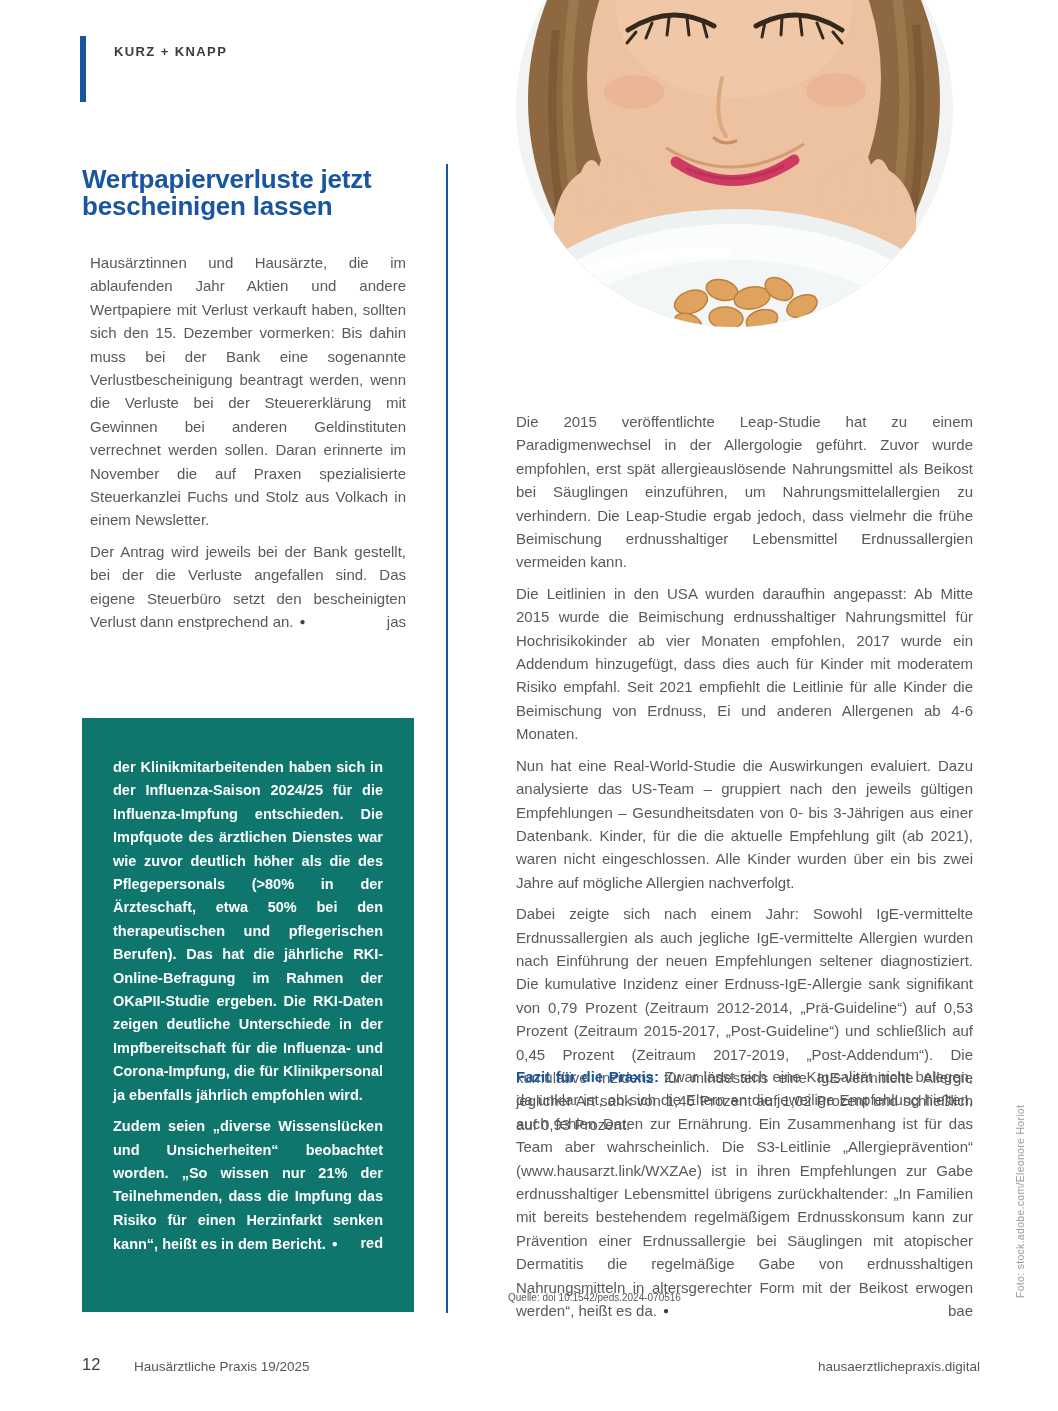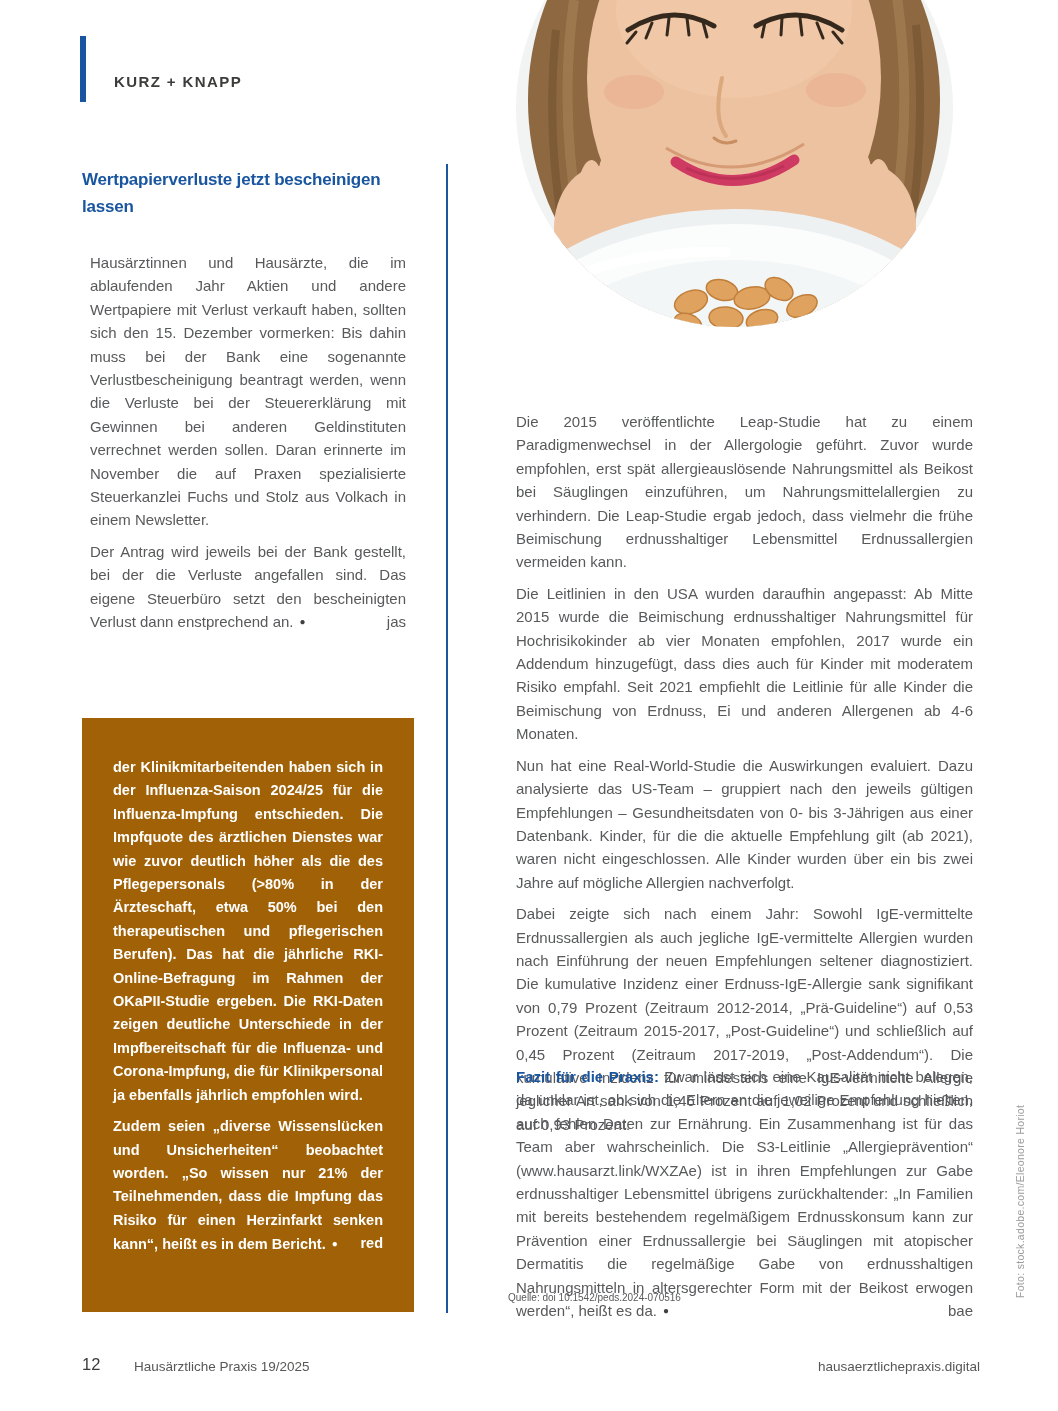--- a/index.html
+++ b/index.html
@@ -2,45 +2,45 @@
 <html lang="de"><head>
 <meta charset="utf-8">
 <style>
   html,body { margin:0; padding:0; background:#ffffff; }
   .page {
     position:relative; width:1058px; height:1411px; background:#ffffff;
     overflow:hidden; font-family:"Liberation Sans", sans-serif;
   }
   
   .kicker-bar { position:absolute; left:80px; top:36px; width:6px; height:66px; background:#1a56a0; }
-  .kicker { position:absolute; left:114px; top:73px; font-size:15px; font-weight:bold;
+  .kicker { position:absolute; left:114px; top:44px; font-size:13px; font-weight:bold;
             letter-spacing:1.4px; color:#3c3c3b; }
   
   .divider { position:absolute; left:446px; top:164px; width:2px; height:1149px; background:#1a56a0; }
   
   .title { position:absolute; margin:0; font-weight:bold; color:#1a56a0; letter-spacing:-0.2px; }
-  .l-title { left:82px; top:166px; width:350px; font-size:17px; line-height:27px; }
+  .l-title { left:82px; top:166px; width:350px; font-size:26px; line-height:27px; }
   .r-title { left:508px; top:334px; width:480px; font-size:25px; line-height:28.5px; }
   
   .body-block { position:absolute; }
   .l-body { left:82px; top:243px; width:332px; }
   .r-body { left:508px; top:402px; width:473px; }
   .fazit-block { left:508px; top:1057px; width:473px; }
   p.jtext { margin:8px; font-size:15px; line-height:23.4px; color:#58595b;
             text-align:justify; hyphens:auto; -webkit-hyphens:auto; }
   .endmark { margin-left:6px; font-size:10px; color:#3f4041; vertical-align:2px; }
   .sig { float:right; color:#58595b; }
   .fazit-label { color:#1a56a0; font-weight:bold; }
   .source-line { margin:0; font-size:10px; color:#58595b; }
   .r-source { position:absolute; left:508px; top:1292px; }
   
   .stat-value { position:absolute; left:80px; top:634px; font-size:88px; line-height:88px;
                 color:#8fbfe8; font-weight:400; letter-spacing:2px; }
   .stat-box { position:absolute; left:82px; top:718px; width:332px; height:594px;
-              background:#a16207; box-sizing:border-box; padding:30px 23px 20px;
+              background:#0f766e; box-sizing:border-box; padding:30px 23px 20px;
               overflow:hidden; }
   .stat-box p.jtext { color:#ffffff; font-weight:bold; font-size:14.5px; }
   .stat-box .endmark { color:#ffffff; }
   .stat-box .sig { color:#ffffff; }
   .box-source { margin-top:15px !important; text-align:left !important; font-size:13.5px !important; }
   
   .photo { position:absolute; left:516px; top:-110px; width:437px; height:437px;
            border-radius:50%; overflow:hidden; }
   .photo svg { display:block; }
   

